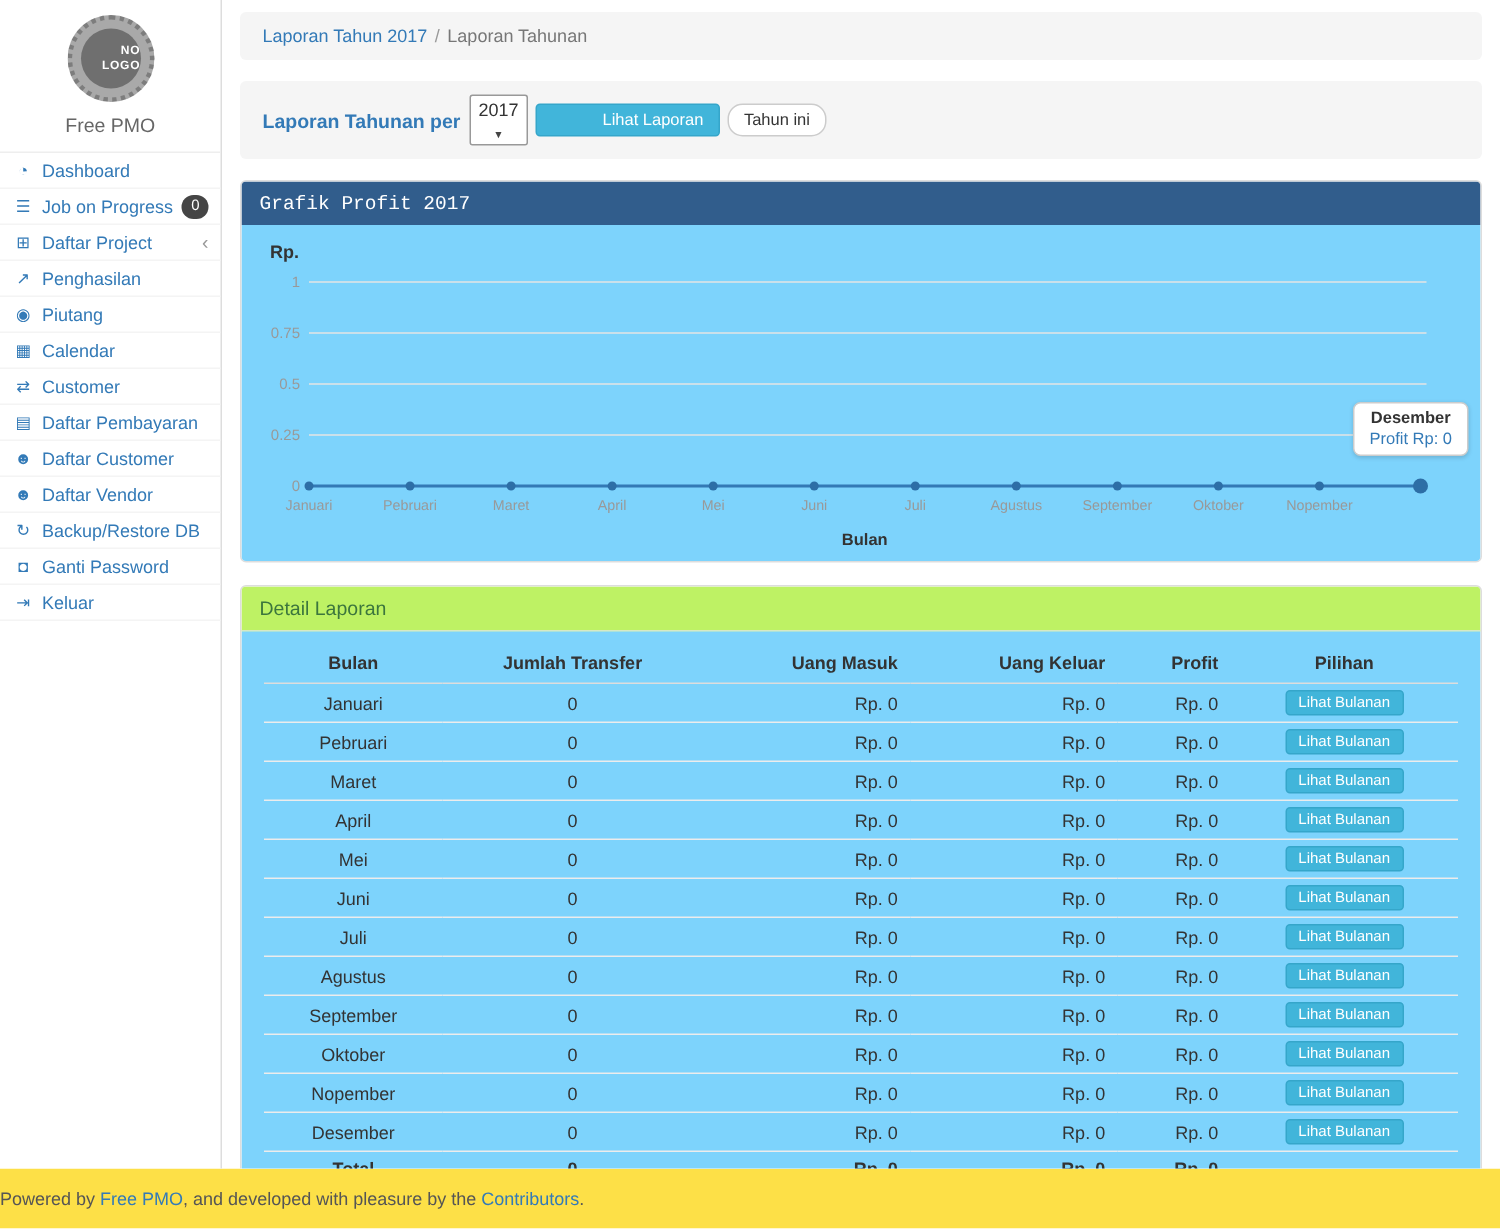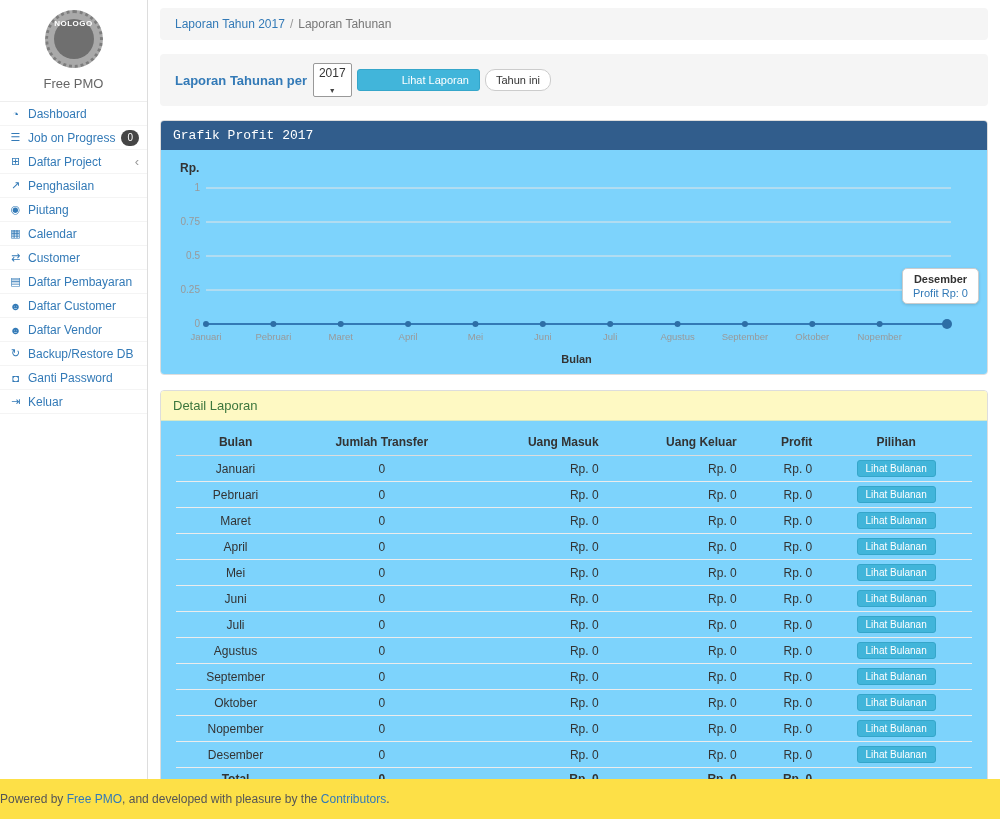--- a/index.html
+++ b/index.html
@@ -5,21 +5,21 @@
   * { margin:0; padding:0; box-sizing:border-box; }
   html,body { width:1000px; height:819px; }
   body { font-family:"Liberation Sans","DejaVu Sans",sans-serif; font-size:12px; color:#333; background:#fff; overflow:hidden; }
 
   .page { display:flex; height:779px; }
 
   
   .sidebar { width:148px; flex-shrink:0; background:#fff; border-right:1px solid #ddd; }
   .logo-block { text-align:center; padding:10px 0 10px; border-bottom:1px solid #eee; }
   .logo-circle { width:58px; height:58px; margin:0 auto; border-radius:50%; background:#a9a9a9; border:3px dotted #7d7d7d; display:flex; align-items:center; justify-content:center; }
-  .logo-inner { width:40px; height:40px; border-radius:50%; background:#6f6f6f; color:#fff; font-size:8px; font-weight:bold; display:flex; align-items:flex-start; justify-content:center; line-height:1.25; letter-spacing:0.5px; }
+  .logo-inner { width:40px; height:40px; border-radius:50%; background:#6f6f6f; color:#fff; font-size:8px; font-weight:bold; display:flex; flex-direction:column; align-items:flex-end; justify-content:center; line-height:1.25; letter-spacing:0.5px; }
   .brand { margin-top:8px; color:#666; font-size:13px; }
   .menu { list-style:none; }
   .menu li { display:flex; align-items:center; height:24px; padding:0 8px; border-bottom:1px solid #f4f4f4; color:#337ab7; cursor:pointer; }
   .menu .micon { width:15px; margin-right:5px; font-size:11px; text-align:center; color:#337ab7; }
   .menu .mlabel { flex:1; font-size:12px; white-space:nowrap; overflow:hidden; }
   .menu .badge { background:#454545; color:#fff; border-radius:10px; font-size:10px; line-height:1; padding:3px 6px; }
   .menu .chev { color:#999; font-size:13px; }
 
   
   .main { flex:1; background:#fff; padding:8px 12px 0; overflow:hidden; }
@@ -32,21 +32,21 @@
   .filter-bar { display:flex; align-items:center; }
   .filter-label { color:#337ab7; font-weight:bold; font-size:13px; margin-right:6px; }
   .year-select { background:#fff; border:1px solid #999; border-radius:2px; padding:2px 5px; font-size:12px; display:inline-flex; align-items:center; gap:7px; cursor:pointer; margin-right:5px;flex-direction:column; }
   .year-select .caret { font-size:7px; color:#444; }
   .btn { display:inline-block; border-radius:3px; font-size:11px; padding:4px 10px; cursor:pointer; border:1px solid transparent; margin-right:5px; }
   .btn-info { background:#41b5da; border-color:#35a6ca; color:#fff;padding-left:44px; }
   .btn-default { background:#fff; border-color:#ccc; color:#333;border-radius:10px; }
 
   .panel { border:1px solid #ddd; border-radius:4px; margin-bottom:15px; overflow:hidden; background:#fff; }
   .panel-heading-primary { background:#315d8c; color:#fff; padding:7px 12px; font-size:13px;font-family:Liberation Mono, monospace; }
-  .panel-heading-success { background:#fef9c3; color:#3c763d; padding:7px 12px; font-size:13px; border-bottom:1px solid #d6e9c6; }
+  .panel-heading-success { background:#bef264; color:#3c763d; padding:7px 12px; font-size:13px; border-bottom:1px solid #d6e9c6; }
   .panel-body { background:#7dd3fc; padding:8px 15px 4px; position:relative; }
 
   
   .chart-wrap { position:relative; }
   #profit-chart { display:block; }
   #profit-chart .grid { stroke:#e5e5e5; stroke-width:1; }
   #profit-chart .tick { fill:#999; font-size:10px; font-family:"Liberation Sans",sans-serif; }
   #profit-chart .xtick { fill:#999; font-size:9.5px; font-family:"Liberation Sans",sans-serif; }
   #profit-chart .ylab { fill:#333; font-weight:bold; font-size:12px; }
   #profit-chart .xlab { fill:#333; font-weight:bold; font-size:11px; }

